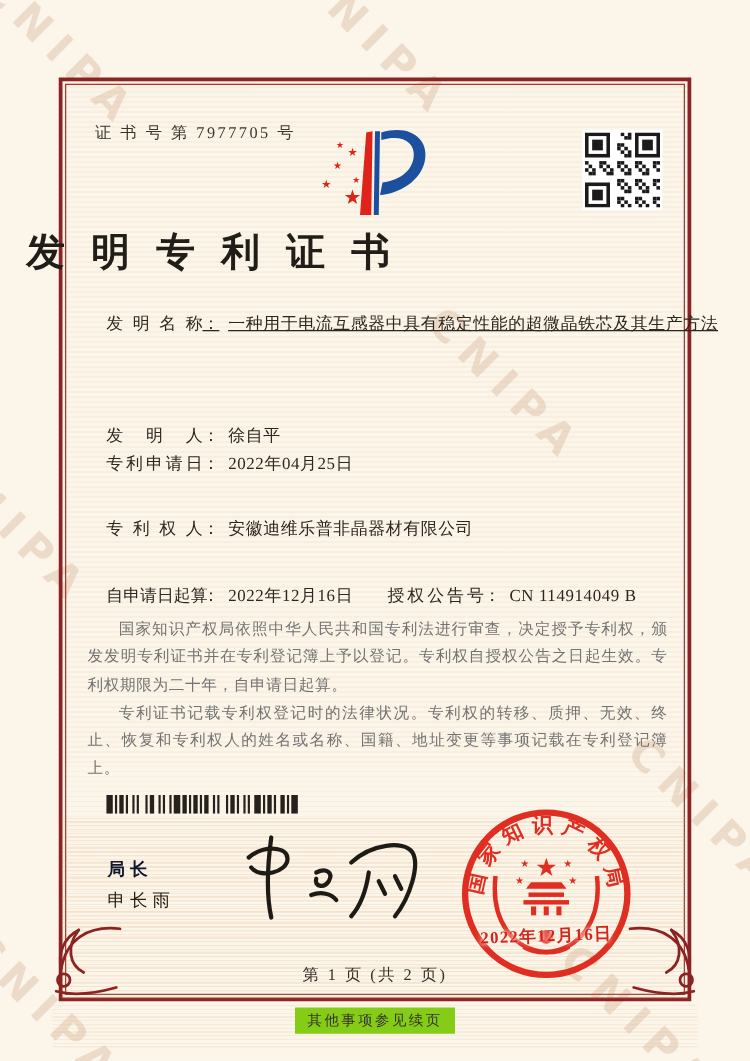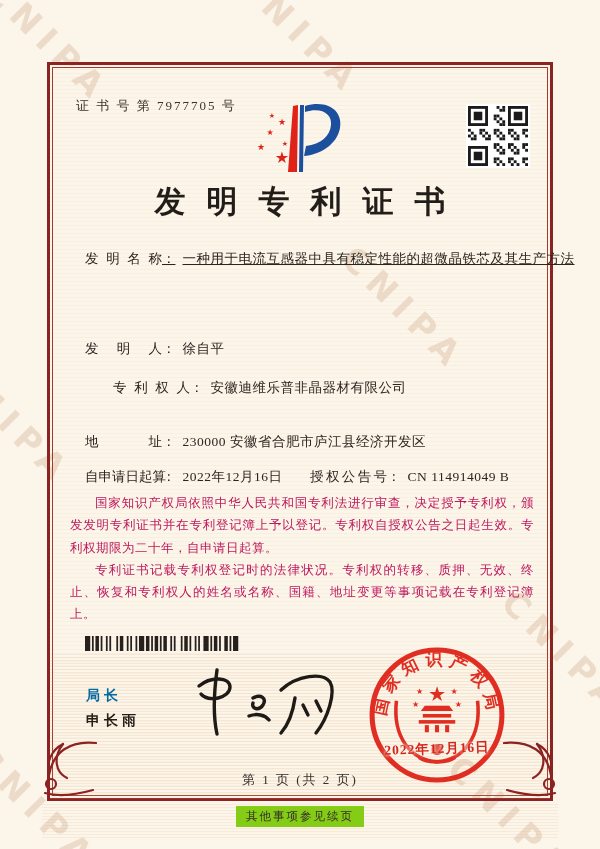--- a/index.html
+++ b/index.html
@@ -31,40 +31,40 @@
   .wave-band-outer {
     position:absolute; left:42px; top:804px; width:516px; height:34px; z-index:1;
     background:repeating-linear-gradient(0deg, rgba(222,160,100,0.13) 0 1px, transparent 1px 3px);
   }
   .content { position:absolute; inset:0; z-index:2; }
 
   .cert-no { position:absolute; left:76px; top:97px; font-size:13px; letter-spacing:2px; color:#3b352c; }
   .logo { position:absolute; left:252px; top:99px; width:92px; height:78px; }
   .qr-box { position:absolute; left:466px; top:104px; width:64px; height:64px; background:#fff; padding:2px; }
   .title {
-    position:absolute; left:0; top:181px; width:100%; text-align:center;
+    position:absolute; left:0; top:181px; width:100%; text-align:left;
     font-size:31px; font-weight:bold; letter-spacing:21px; text-indent:21px; color:#211d18;
   }
 
   .row { position:absolute; left:85px; font-size:13.5px; white-space:nowrap; color:#2c2620; }
   .row .lab { display:inline-block; width:77px; text-align:justify; text-align-last:justify; vertical-align:bottom; }
   .row .val { margin-left:7px; letter-spacing:0.5px; }
   .row .pair2 { position:absolute; left:225px; top:0; }
   .row .pair2 .lab { width:77px; }
 
   .paras {
     position:absolute; left:70px; top:492px; width:464px;
-    font-size:12.5px; line-height:1.78; color:#be185d; text-align:justify; letter-spacing:0.5px;
+    font-size:12.5px; line-height:1.78; color:#737373; text-align:justify; letter-spacing:0.5px;
   }
   .paras p { text-indent:2em; }
 
   .barcode-box { position:absolute; left:85px; top:636px; width:155px; height:15px; }
 
-  .director-label { position:absolute; left:86px; top:687px; font-size:14px; letter-spacing:4px; font-weight:600; color:#0369a1;text-align:right; }
-  .director-name  { position:absolute; left:86px; top:712px; font-size:14px; letter-spacing:4px; font-weight:700; color:#262018; }
+  .director-label { position:absolute; left:86px; top:687px; font-size:14px; letter-spacing:4px; font-weight:600; color:#0f172a;text-align:right; }
+  .director-name  { position:absolute; left:86px; top:712px; font-size:14px; letter-spacing:4px; font-weight:400; color:#262018; }
   .signature { position:absolute; left:183px; top:662px; width:162px; height:76px; }
 
   .seal { position:absolute; left:366px; top:644px; width:142px; height:142px; z-index:3; opacity:0.95; }
   .seal-date {
     position:absolute; left:358px; top:740px; width:158px; text-align:center; z-index:4;
     font-size:13.5px; font-weight:bold; color:#d3251a; letter-spacing:1px;
     transform:rotate(-2deg);
     text-shadow:0 0 3px #fbf5ea, 0 0 5px #fbf5ea; white-space:nowrap;
   }
 
@@ -232,25 +232,25 @@
     </div>
 
     <div class="title">发明专利证书</div>
 
     <div class="row" style="top:250px;text-decoration:underline;">
       <span class="lab">发明名称</span><span>：</span><span class="val">一种用于电流互感器中具有稳定性能的超微晶铁芯及其生产方法</span>
     </div>
     <div class="row" style="top:294px;margin-top:46px;">
       <span class="lab">发明人</span><span>：</span><span class="val">徐自平</span>
     </div>
-    <div class="row" style="top:379px;margin-left:28px;">
+    <div class="row" style="top:362px;">
+      <span class="lab">专利申请日</span><span>：</span><span class="val">2022年04月25日</span>
+    </div>
+    <div class="row" style="top:414px;">
       <span class="lab">专利权人</span><span>：</span><span class="val">安徽迪维乐普非晶器材有限公司</span>
-    </div>
-    <div class="row" style="top:433px;">
-      <span class="lab">地址</span><span>：</span><span class="val">230000 安徽省合肥市庐江县经济开发区</span>
     </div>
     <div class="row" style="top:468px;">
       <span class="lab">自申请日起算</span><span>：</span><span class="val">2022年12月16日</span>
       <span class="pair2">
         <span class="lab">授权公告号</span><span>：</span><span class="val">CN 114914049 B</span>
       </span>
     </div>
 
     <div class="paras">
       <p>国家知识产权局依照中华人民共和国专利法进行审查，决定授予专利权，颁发发明专利证书并在专利登记簿上予以登记。专利权自授权公告之日起生效。专利权期限为二十年，自申请日起算。</p>

